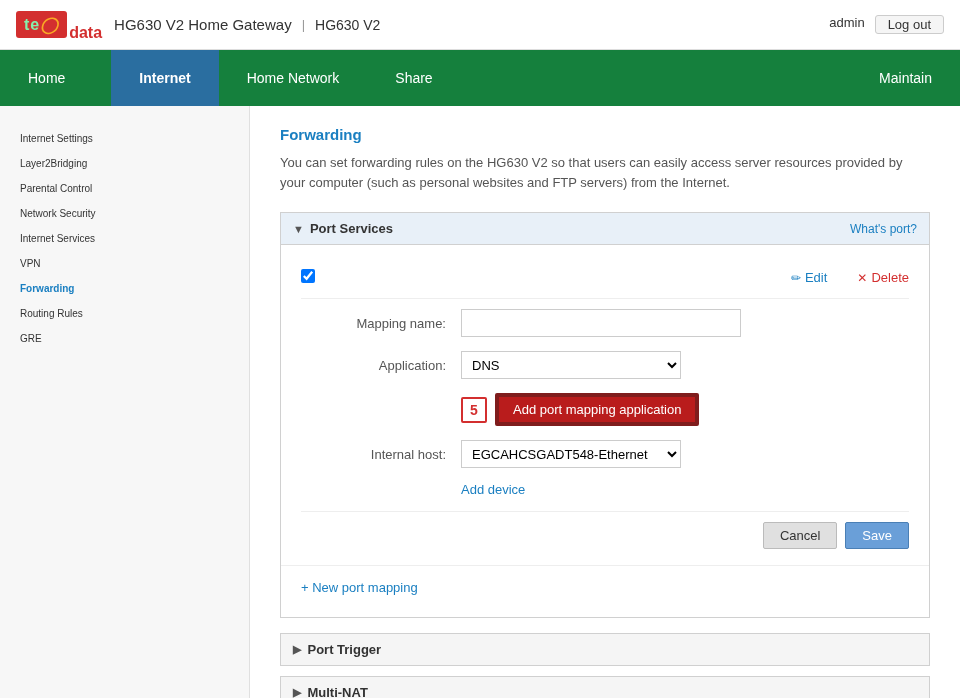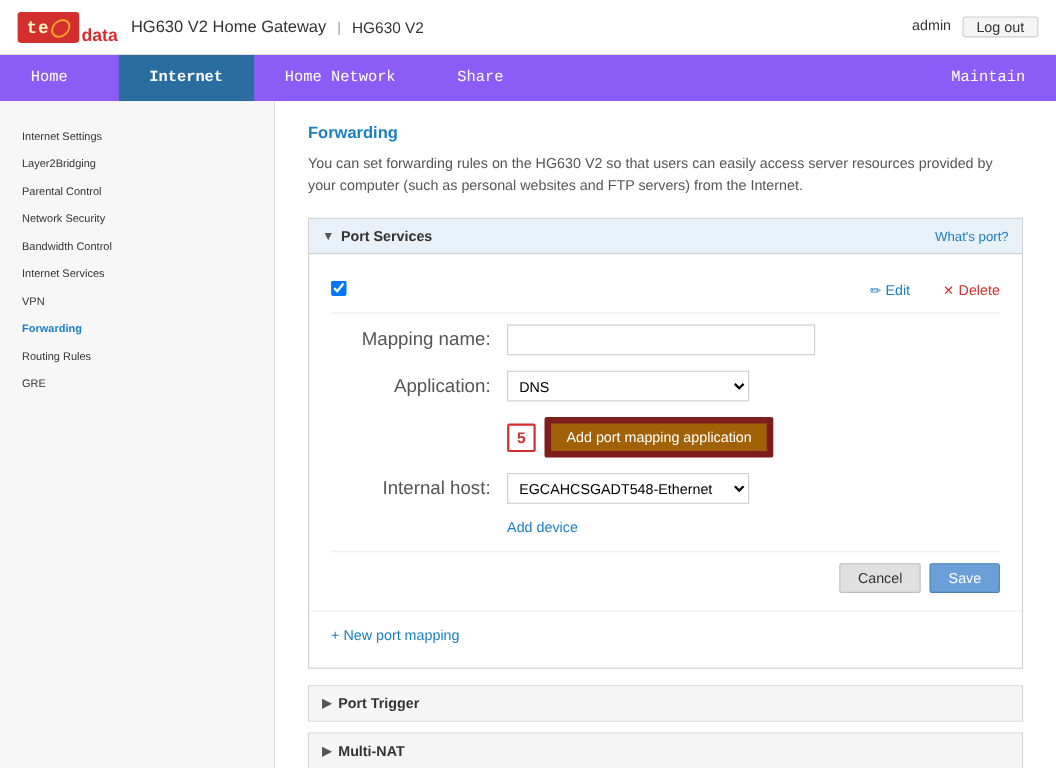--- a/index.html
+++ b/index.html
@@ -11,21 +11,21 @@
     .logo-box { background: #d32f2f; color: #fff; font-weight: bold; font-size: 16px; padding: 4px 8px; border-radius: 3px; letter-spacing: 1px; }
     .logo-data { color: #d32f2f; font-weight: bold; font-size: 16px; margin-left: 2px; margin-top: 16px; }
     .header-title { font-size: 15px; color: #333; font-weight: normal; }
     .header-divider { color: #999; margin: 0 10px; }
     .header-model { color: #333; font-size: 14px; }
     .header-right { margin-left: auto; display: flex; gap: 10px; }
     .admin-text { color: #333; font-size: 13px; }
     .logout-btn { background: #f5f5f5; border: 1px solid #ccc; padding: 1px 12px; border-radius: 3px; cursor: pointer; font-size: 13px; color: #333; }
 
     
-    .nav { background: #8b5cf6; display: flex; height: 42px; font-family: Liberation Mono, monospace; }
+    .nav { background: #15803d; display: flex; height: 56px; }
     .nav-item { color: #fff; padding: 0 28px; display: flex; align-items: center; cursor: pointer; font-size: 14px; font-weight: normal; text-decoration: none; }
     .nav-item.active { background: #2a6ea0; font-weight: bold; margin-left: 18px; }
     .nav-item.right { margin-left: auto; }
 
     
     .layout { display: flex; min-height: 600px; background: #fff; }
 
     
     .sidebar { width: 250px; background: #f7f7f7; border-right: 1px solid #e0e0e0; padding: 20px 0; }
     .sidebar-item { padding: 7px 20px; cursor: pointer; color: #333; font-size: 10px; }
@@ -48,29 +48,29 @@
 
     
     .action-row { display: flex; align-items: center; padding: 8px 0 12px 0; border-bottom: 1px solid #eee; margin-bottom: 10px; gap: 0; }
     .checkbox-cell { width: 40px; }
     .action-spacer { flex: 1; }
     .edit-btn { color: #1a7fc1; cursor: pointer; font-size: 13px; display: flex; align-items: center; gap: 4px; margin-right: 30px; }
     .delete-btn { color: #d32f2f; cursor: pointer; font-size: 13px; display: flex; align-items: center; gap: 4px; }
 
     
     .form-row { display: flex; align-items: center; margin-bottom: 14px; }
-    .form-label { width: 160px; color: #555; font-size: 17px; text-align: right; padding-right: 15px; }
+    .form-label { width: 160px; color: #555; font-size: 13px; text-align: right; padding-right: 15px; }
     .form-control { flex: 1; max-width: 280px; }
     .form-input { width: 100%; border: 1px solid #ccc; padding: 5px 8px; font-size: 13px; height: 28px; }
     .form-select { width: 220px; border: 1px solid #ccc; padding: 4px 6px; font-size: 13px; height: 28px; background: #fff; }
 
     
     .add-app-row { display: flex; align-items: center; margin-bottom: 14px; padding-left: 160px; gap: 8px; }
     .step-badge { background: #fff; border: 2px solid #d32f2f; color: #d32f2f; font-weight: bold; font-size: 14px; width: 26px; height: 26px; display: flex; align-items: center; justify-content: center; border-radius: 2px; }
-    .add-app-btn { background: #a16207; color: #fff; border: 6px solid #7f1d1d; padding: 5px 14px; font-size: 13px; cursor: pointer; border-radius: 2px; }
+    .add-app-btn { background: #b91c1c; color: #fff; border: 4px solid #7f1d1d; padding: 5px 14px; font-size: 13px; cursor: pointer; border-radius: 2px; }
 
     
     .add-device-link { color: #1a7fc1; font-size: 13px; cursor: pointer; text-decoration: none; padding-left: 160px; display: block; margin-bottom: 14px; }
 
     
     .btn-row { display: flex; gap: 8px; justify-content: flex-end; padding: 10px 0 0 0; border-top: 1px solid #eee; margin-top: 6px; }
     .btn-cancel { background: #e0e0e0; border: 1px solid #bbb; padding: 5px 16px; font-size: 13px; cursor: pointer; border-radius: 2px; color: #333; }
     .btn-save { background: #6a9fd8; border: 1px solid #4a7fb5; padding: 5px 16px; font-size: 13px; cursor: pointer; border-radius: 2px; color: #fff; }
 
     
@@ -81,21 +81,21 @@
     .collapsed-header { background: #f5f5f5; padding: 8px 12px; display: flex; align-items: center; cursor: pointer; font-size: 13px; color: #333; font-weight: bold; gap: 6px; }
 
     input[type="checkbox"] { width: 14px; height: 14px; cursor: pointer; }
   </style>
 </head>
 <body>
 
 <div class="header">
   <div class="logo">
     <span class="logo-box">
-      <span style="color:#fef9c3;font-family:Liberation Mono, monospace;">te</span><span style="color:#f9a825; font-style:italic;">◯</span>
+      <span style="color:#86efac;">te</span><span style="color:#f9a825; font-style:italic;">◯</span>
     </span>
     <span class="logo-data">data</span>
   </div>
   <span class="header-title">HG630 V2 Home Gateway</span>
   <span class="header-divider">|</span>
   <span class="header-model">HG630 V2</span>
   <div class="header-right">
     <span class="admin-text">admin</span>
     <button class="logout-btn">Log out</button>
   </div>
@@ -109,21 +109,20 @@
   <a class="nav-item right">Maintain</a>
 </nav>
 
 <div class="layout">
 
   <aside class="sidebar">
     <div class="sidebar-item">Internet Settings</div>
     <div class="sidebar-item">Layer2Bridging</div>
     <div class="sidebar-item">Parental Control</div>
     <div class="sidebar-item">Network Security</div>
-    <div class="sidebar-item">Bandwidth Control</div>
     <div class="sidebar-item">Internet Services</div>
     <div class="sidebar-item">VPN</div>
     <div class="sidebar-item active">Forwarding</div>
     <div class="sidebar-item">Routing Rules</div>
     <div class="sidebar-item">GRE</div>
   </aside>
 
   <main class="main">
     <div class="page-title">Forwarding</div>
     <div class="page-desc">You can set forwarding rules on the HG630 V2 so that users can easily access server resources provided by your computer (such as personal websites and FTP servers) from the Internet.</div>

